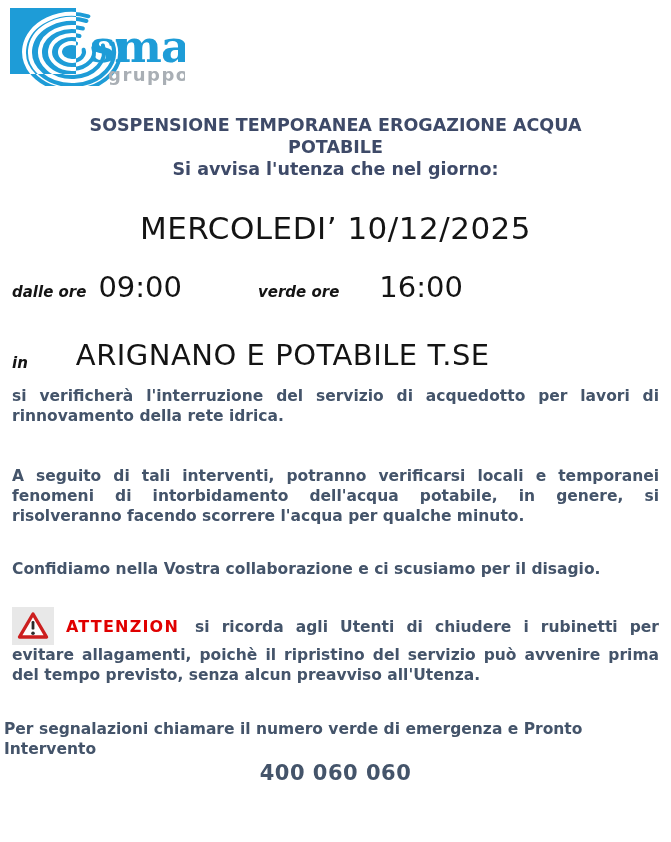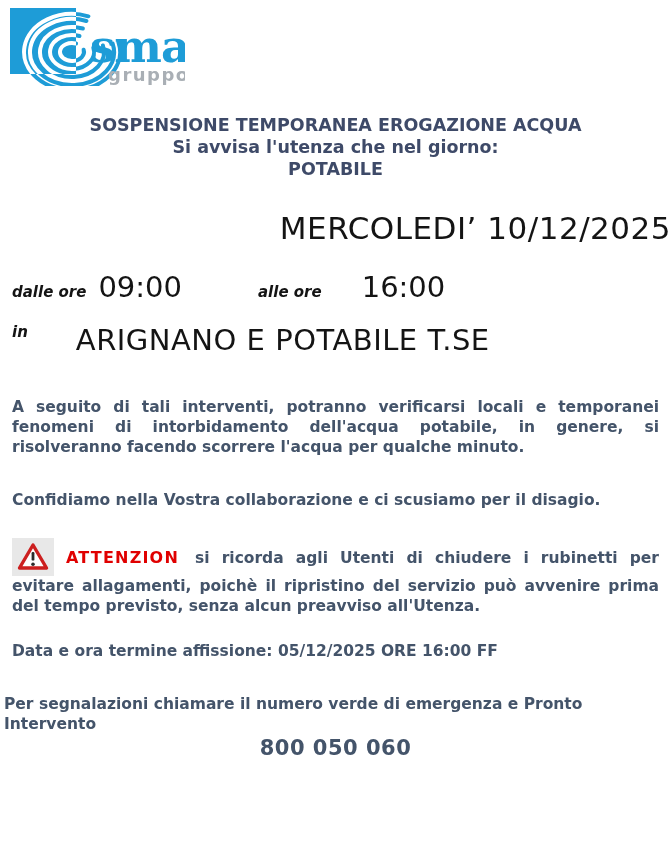--- a/index.html
+++ b/index.html
@@ -4,31 +4,31 @@
 <style>
   html,body{margin:0;padding:0;background:#fff;}
   body{width:671px;height:842px;font-family:"DejaVu Sans","Liberation Sans",sans-serif;}
   .page{position:relative;width:671px;height:842px;overflow:hidden;background:#fff;}
 
   .logo{margin:8px 0 0 10px;}
 
   .heading{margin-top:24px;text-align:center;color:#3E4A68;font-weight:bold;
            font-size:17.5px;line-height:22px;}
 
-  .date-line{margin-top:30px;text-align:right;color:#141414;font-size:31px;
+  .date-line{margin-top:30px;text-align:center;color:#141414;font-size:31px;
              font-weight:normal;letter-spacing:.5px;}
 
   .times-row{margin:24px 12px 0;display:flex;align-items:baseline;}
   .small-label{font-size:15px;font-weight:bold;font-style:italic;color:#141414;}
   .time-value{font-size:29px;color:#141414;}
   .time-from{margin-left:12px;}
   .to-label{margin-left:76px;}
   .time-to{margin-left:40px;}
 
-  .location-row{margin:19px 12px 0;display:flex;align-items:flex-start;}
+  .location-row{margin:34px 12px 0;display:flex;align-items:flex-end;}
   .location-value{font-size:29px;color:#141414;margin-left:48px;letter-spacing:.5px;}
 
   .para{margin:16px 12px 0;text-align:justify;font-weight:bold;color:#44546A;
         font-size:15.5px;line-height:20px;}
   .para-1{margin-top:14px;}
   .para-2{margin-top:40px;}
   .para-3{margin-top:33px;}
 
   .warning-para{margin-top:28px;}
   .warn-icon{display:inline-block;width:42px;height:38px;vertical-align:-13px;margin-right:12px;}
@@ -72,49 +72,49 @@
         <path d="M 102.6 35.5 A 42 33 0 1 1 76.4 13.0"></path>
         <path d="M 108.4 34.2 A 48 38 0 1 1 78.4 8.3"></path>
       </g>
       <text x="80" y="54" font-family="'DejaVu Serif','Liberation Serif',serif" font-size="45" font-weight="bold" fill="#1E9CD7" letter-spacing="-1">smat</text>
       <text x="98" y="73" font-family="'DejaVu Sans','Liberation Sans',sans-serif" font-size="18" font-weight="bold" fill="#A9AFB5" letter-spacing="1.5">gruppo</text>
     </svg>
   </div>
 
   <div class="heading">
     <div>SOSPENSIONE TEMPORANEA EROGAZIONE ACQUA</div>
+    <div>POTABILE</div>
     <div>Si avvisa l'utenza che nel giorno:</div>
-    <div>POTABILE</div>
   </div>
 
   <div class="date-line">MERCOLEDI’ 10/12/2025</div>
 
   <div class="times-row">
     <span class="small-label">dalle ore</span>
     <span class="time-value time-from">09:00</span>
-    <span class="small-label to-label">alle ore</span>
+    <span class="small-label to-label">verde ore</span>
     <span class="time-value time-to">16:00</span>
   </div>
 
   <div class="location-row">
     <span class="small-label">in</span>
     <span class="location-value">ARIGNANO E POTABILE T.SE</span>
   </div>
 
+  <div class="para para-1">si verificherà l'interruzione del servizio di acquedotto per lavori di rinnovamento della rete idrica.</div>
   <div class="para para-2">A seguito di tali interventi, potranno verificarsi locali e temporanei fenomeni di intorbidamento dell'acqua potabile, in genere, si risolveranno facendo scorrere l'acqua per qualche minuto.</div>
   <div class="para para-3">Confidiamo nella Vostra collaborazione e ci scusiamo per il disagio.</div>
 
   <div class="para warning-para">
     <span class="warn-icon">
       <svg width="42" height="38" viewBox="0 0 42 38">
         <rect x="0" y="0" width="42" height="38" fill="#E8E8E8"></rect>
         <path d="M21 7 L34.5 30 L7.5 30 Z" fill="#FDFDFD" stroke="#CC1F1F" stroke-width="3.4" stroke-linejoin="round"></path>
         <rect x="19.6" y="14" width="2.8" height="8.6" rx="1.2" fill="#2B2B2B"></rect>
         <circle cx="21" cy="26.3" r="1.8" fill="#2B2B2B"></circle>
       </svg>
     </span><span class="warn-label">ATTENZION</span><span>si ricorda agli Utenti di chiudere i rubinetti per evitare allagamenti, poichè il ripristino del servizio può avvenire prima del tempo previsto, senza alcun preavviso all'Utenza.</span>
   </div>
 
-  <div class="deadline">Data e ora termine affissione: 05/12/2025 ORE 16:00 FF</div>
   <div class="para emergency">Per segnalazioni chiamare il numero verde di emergenza e Pronto Intervento</div>
-  <div class="phone">800 050 060</div>
+  <div class="phone">400 060 060</div>
 
 </div>
 
 </body></html>

